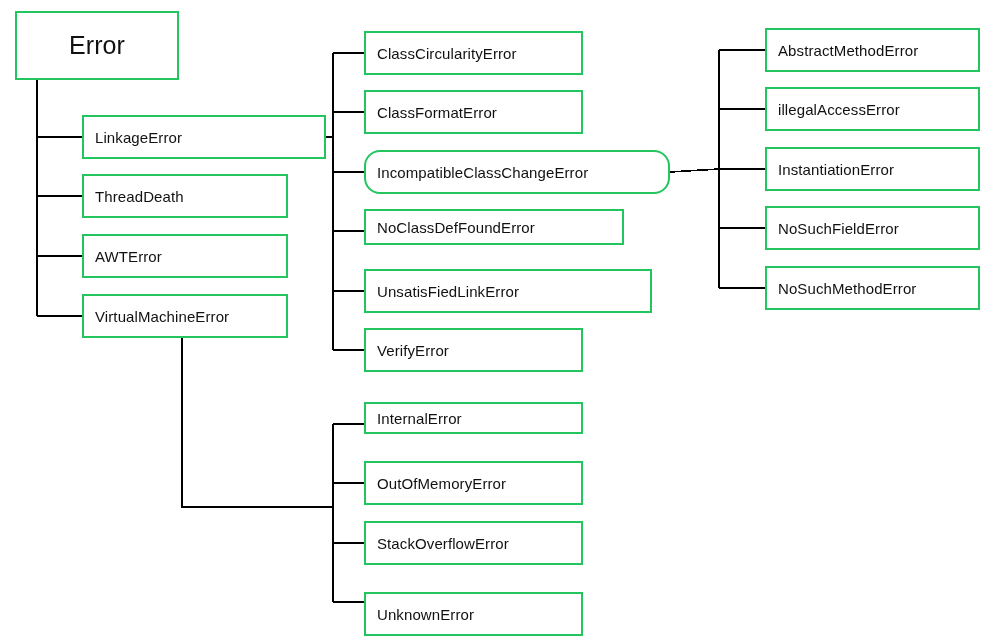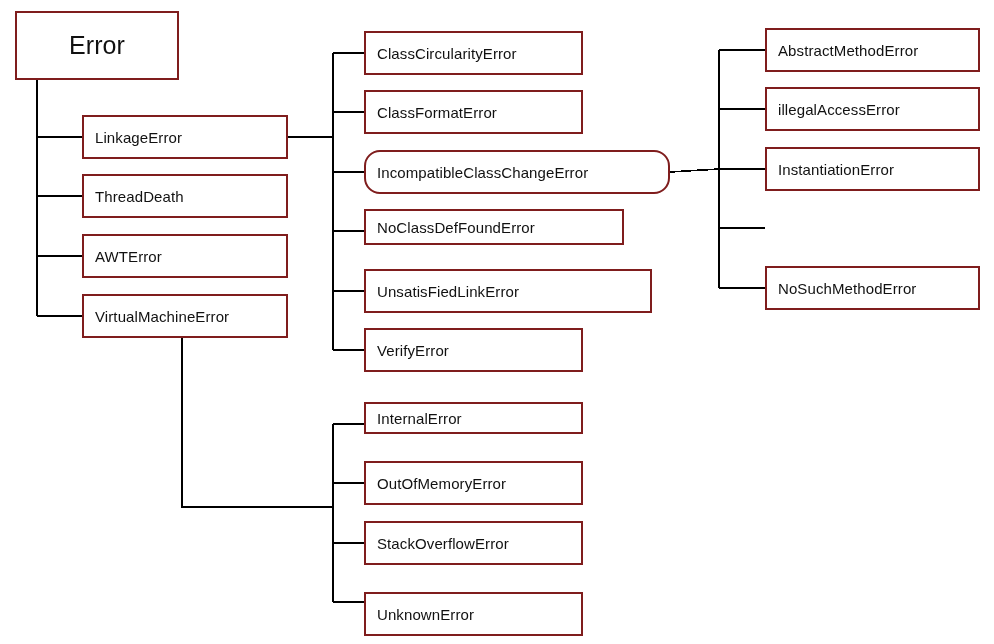--- a/index.html
+++ b/index.html
@@ -19,21 +19,21 @@
     position: absolute;
     left: 0;
     top: 0;
     width: 994px;
     height: 644px;
     pointer-events: none;
   }
   .node {
     position: absolute;
     box-sizing: border-box;
-    border: 2px solid #7f1d1d;
+    border: 2px solid #22c55e;
     background: #ffffff;
     display: flex;
     align-items: center;
     color: #111111;
     font-size: 15px;
     letter-spacing: 0.1px;
     white-space: nowrap;
   }
   .node .label {
     padding-left: 11px;
@@ -84,21 +84,21 @@
       <path d="M 333 483 L 364 483"></path>
       <path d="M 333 543 L 364 543"></path>
       <path d="M 333 602 L 364 602"></path>
     </g>
   </svg>
 
   <div class="node root" style="left:15px; top:11px; width:164px; height:69px;">
     <span class="label">Error</span>
   </div>
 
-  <div class="node" style="left:82px; top:115px; width:206px; height:44px;">
+  <div class="node" style="left:82px; top:115px; width:244px; height:44px;">
     <span class="label">LinkageError</span>
   </div>
   <div class="node" style="left:82px; top:174px; width:206px; height:44px;">
     <span class="label">ThreadDeath</span>
   </div>
   <div class="node" style="left:82px; top:234px; width:206px; height:44px;">
     <span class="label">AWTError</span>
   </div>
   <div class="node" style="left:82px; top:294px; width:206px; height:44px;">
     <span class="label">VirtualMachineError</span>
@@ -125,20 +125,23 @@
 
   <div class="node" style="left:364px; top:328px; width:219px; height:44px;">
     <span class="label">VerifyError</span>
   </div>
   <div class="node" style="left:765px; top:87px; width:215px; height:44px;">
     <span class="label">illegalAccessError</span>
   </div>
   <div class="node" style="left:765px; top:147px; width:215px; height:44px;">
     <span class="label">InstantiationError</span>
   </div>
+  <div class="node" style="left:765px; top:206px; width:215px; height:44px;">
+    <span class="label">NoSuchFieldError</span>
+  </div>
   <div class="node" style="left:765px; top:266px; width:215px; height:44px;">
     <span class="label">NoSuchMethodError</span>
   </div>
 
   <div class="node" style="left:364px; top:402px; width:219px; height:32px;">
     <span class="label">InternalError</span>
   </div>
   <div class="node" style="left:364px; top:461px; width:219px; height:44px;">
     <span class="label">OutOfMemoryError</span>
   </div>

